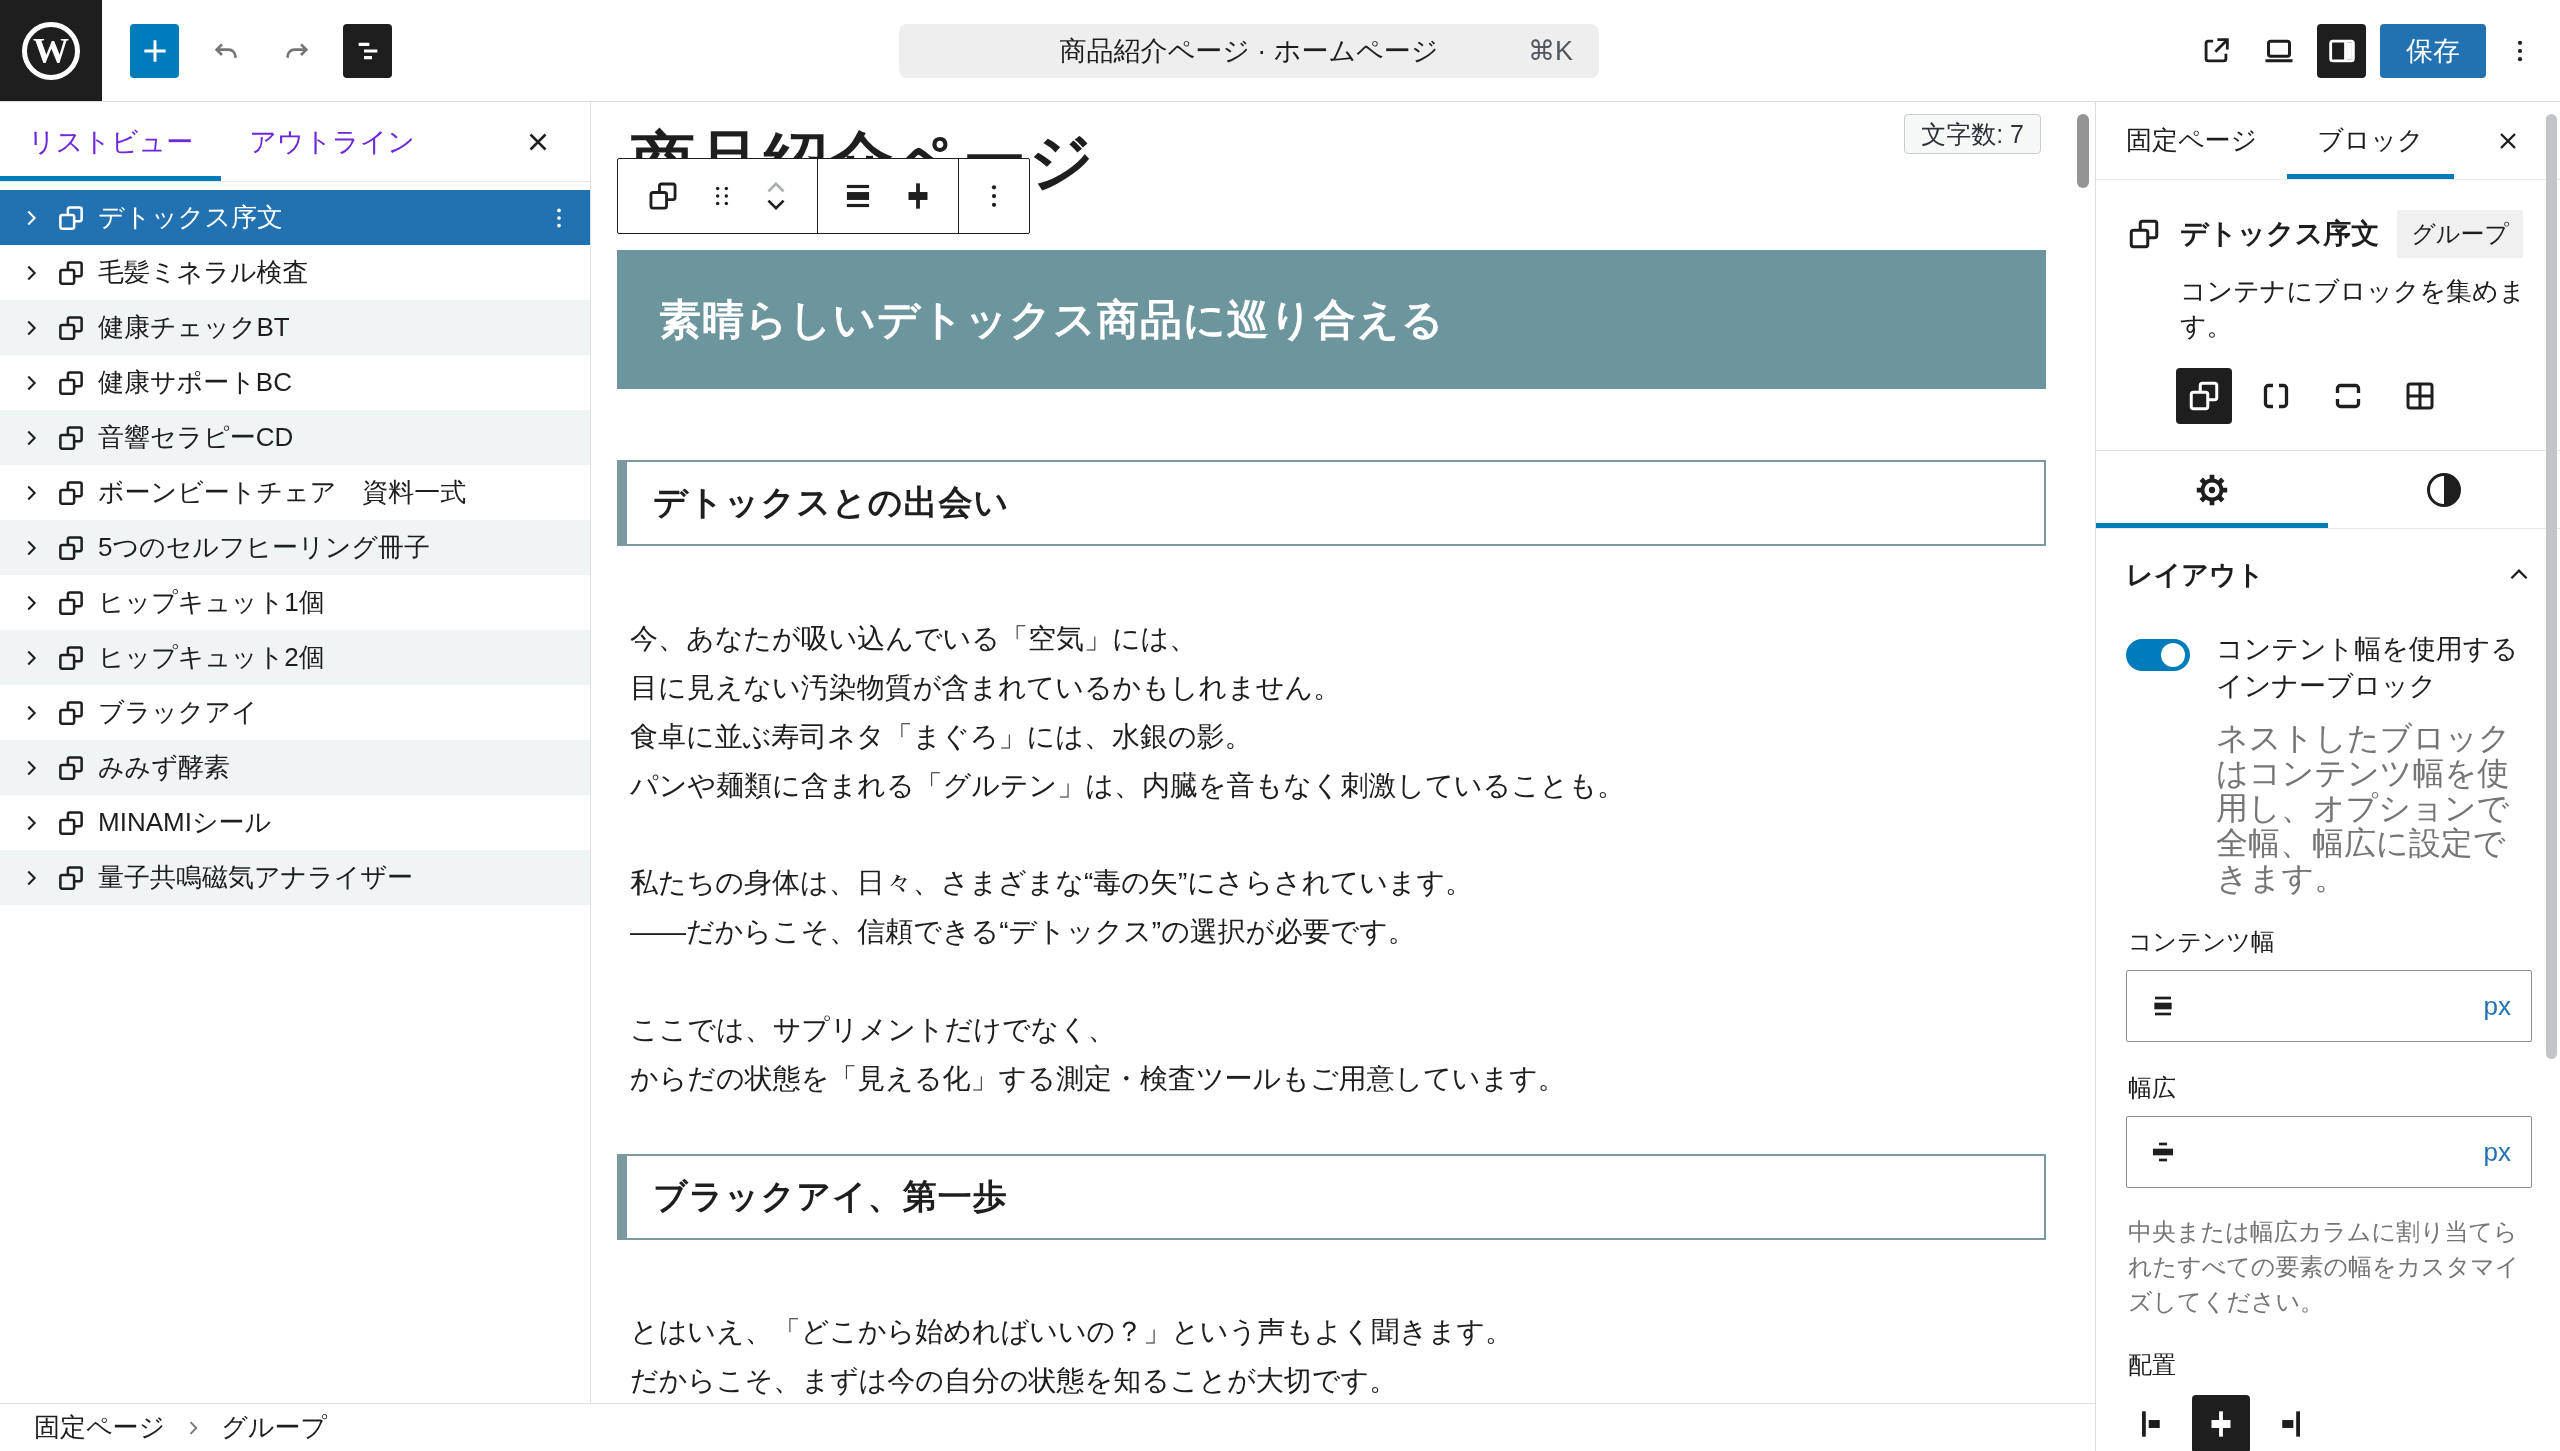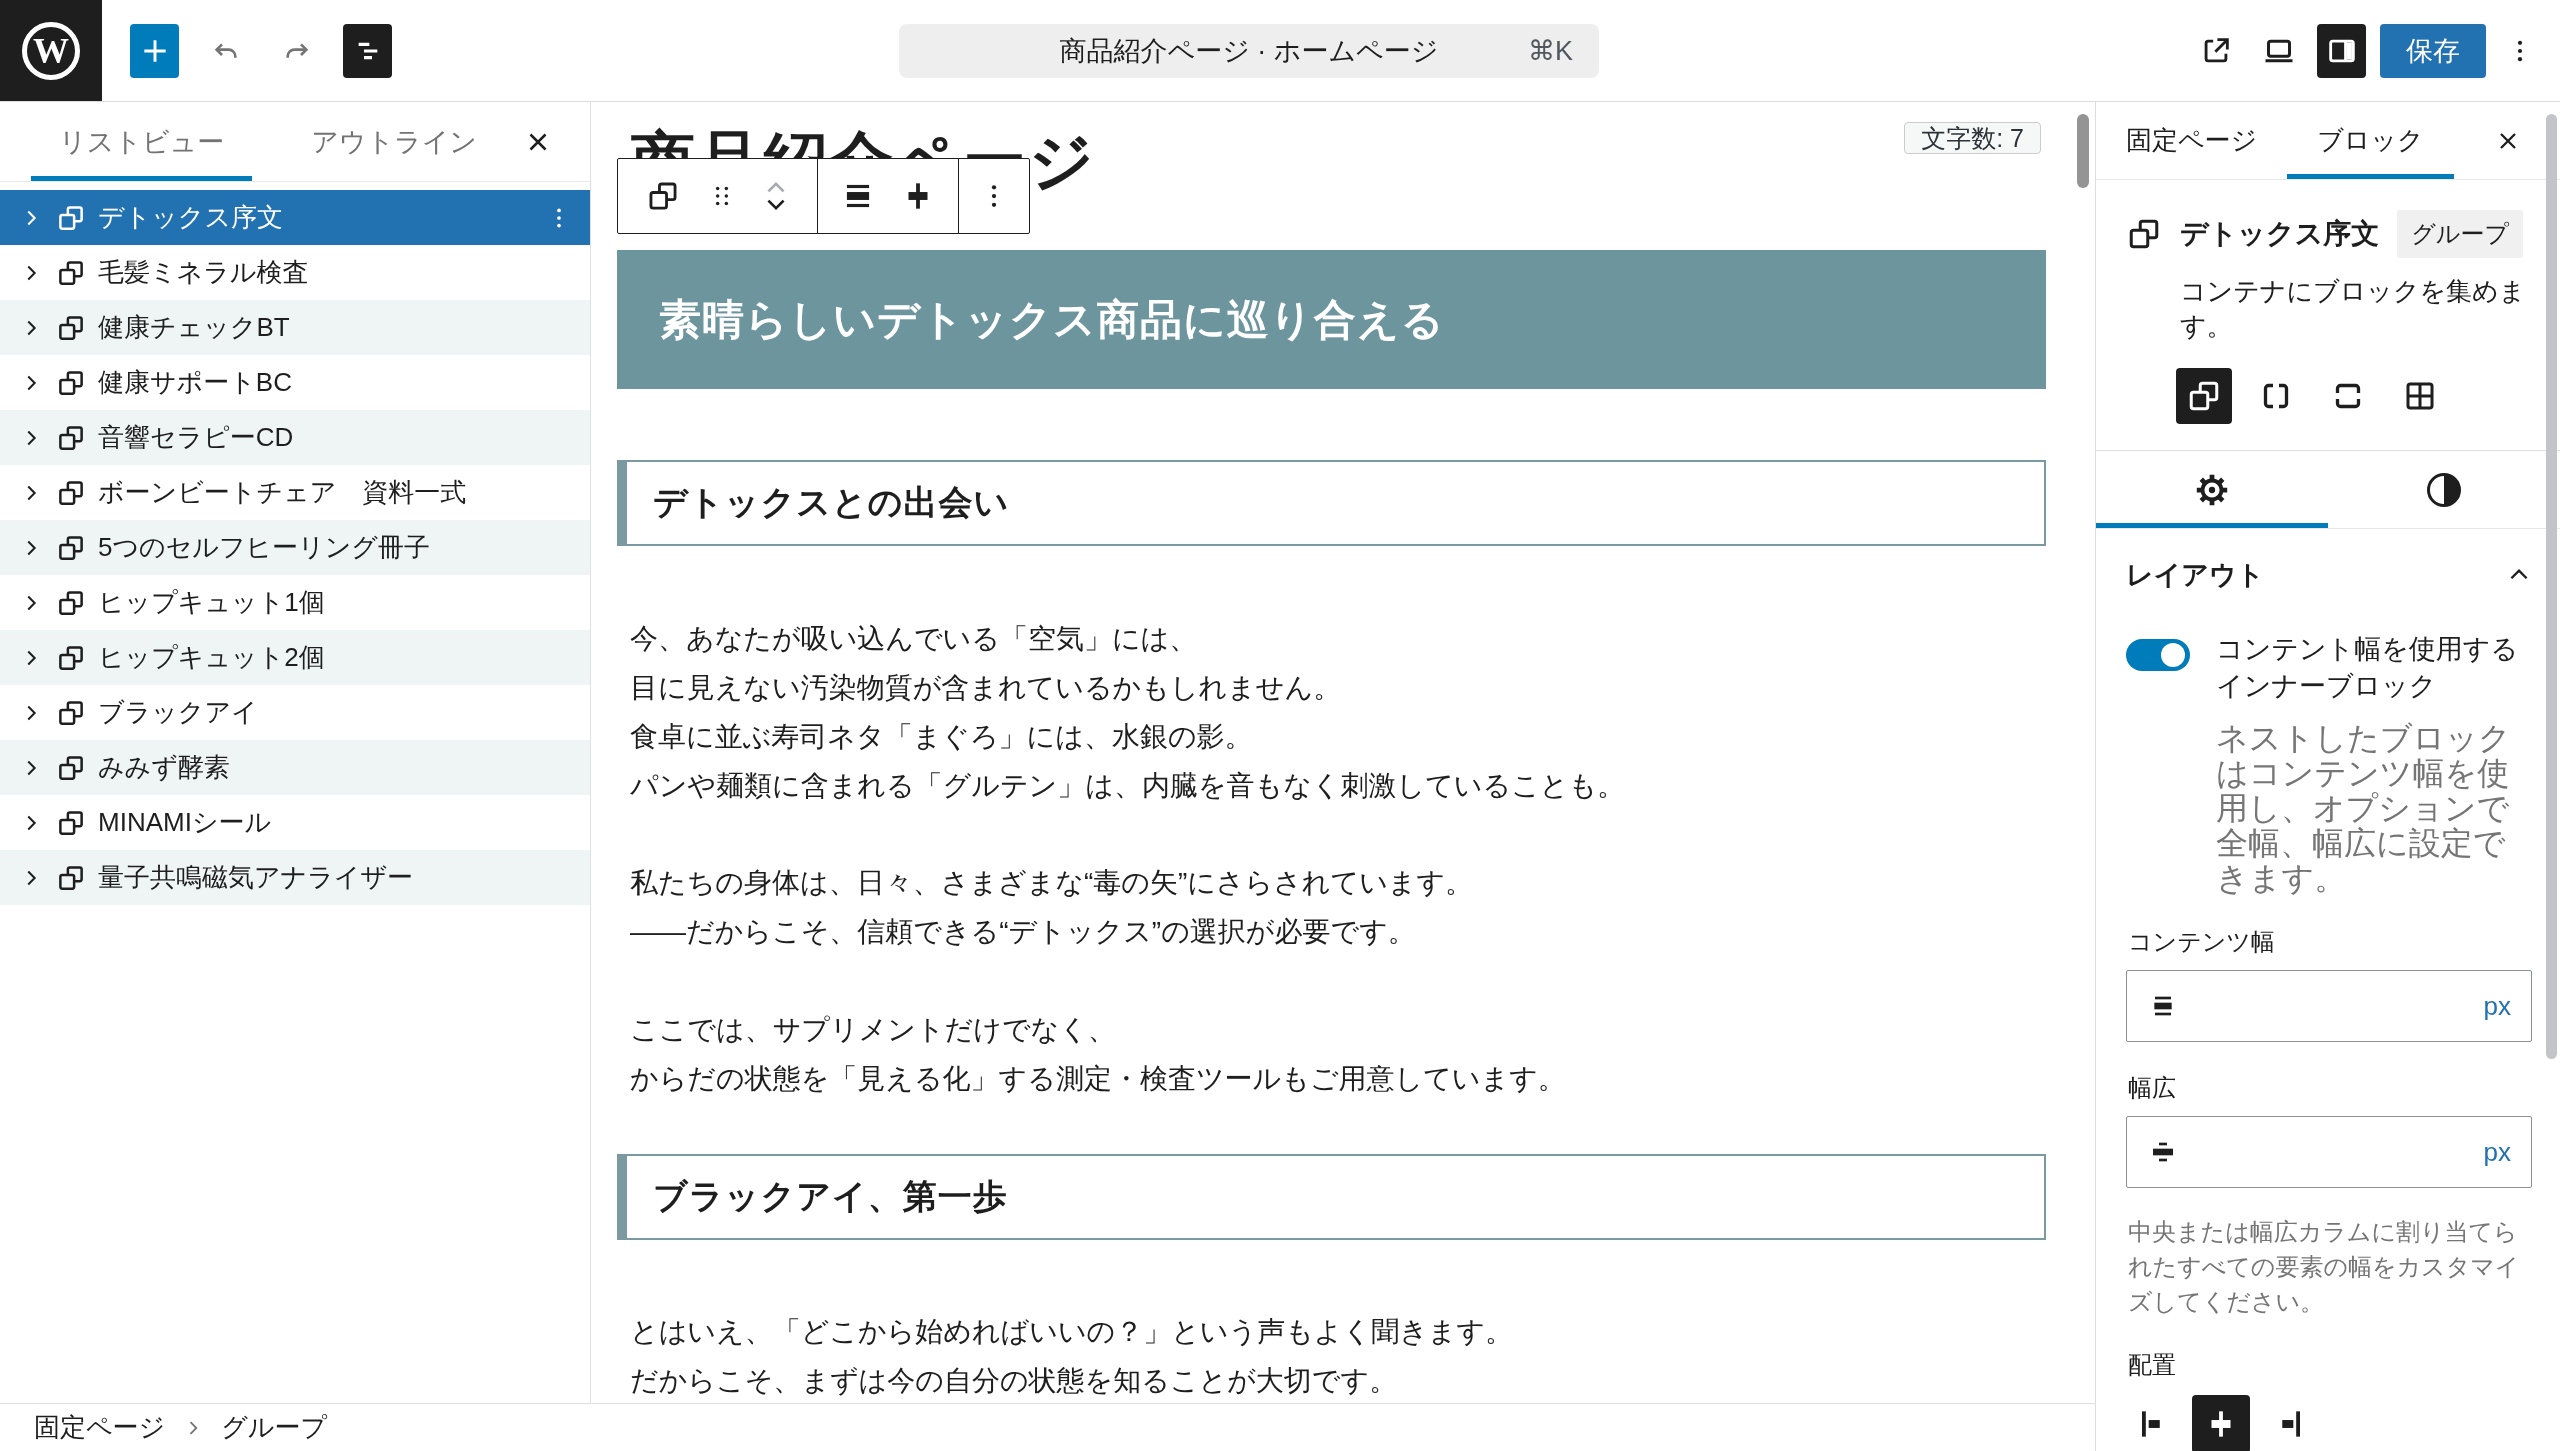--- a/index.html
+++ b/index.html
@@ -26,36 +26,36 @@
   .kebab-btn { width:40px; }
 
   
   .workspace { flex:1; display:flex; min-height:0; }
   .editor-left { width:2095px; display:flex; flex-direction:column; min-width:0; }
   .middle { flex:1; display:flex; min-height:0; }
 
   
   .lv-sidebar { width:591px; border-right:1px solid #e0e0e0; background:#fff; display:flex; flex-direction:column; }
   .lv-tabs { height:80px; display:flex; align-items:stretch; border-bottom:1px solid #e8e8e8; position:relative; flex:0 0 auto; }
-  .lv-tab { display:flex; align-items:center; padding:0 28px; font-size:27px; color:#737373; cursor:pointer; background:none; border:none; font-family:inherit;margin-left:31px; }
+  .lv-tab { display:flex; align-items:center; padding:0 28px; font-size:27px; color:#6d28d9; cursor:pointer; background:none; border:none; font-family:inherit; }
   .lv-tab.active { box-shadow:inset 0 -5px 0 0 #007cba; font-weight:400; }
   .lv-close { margin-left:auto; margin-right:28px; align-self:center; width:48px; height:48px; display:flex; align-items:center; justify-content:center; background:none; border:none; cursor:pointer; color:#1e1e1e; }
   .lv-list { padding-top:8px; overflow:hidden; }
   .lv-row { height:55px; display:flex; align-items:center; padding:0 16px 0 14px; font-size:26px; cursor:pointer; position:relative; color:#1e1e1e; --bg:#fff; }
   .lv-row.shaded { background:#eff4f5; --bg:#eff4f5; }
   .lv-row.selected { background:#2271b1; color:#fff; --bg:#2271b1; }
   .lv-chevron { width:34px; display:flex; justify-content:center; flex:0 0 auto; }
   .lv-blockicon { margin:0 12px 0 8px; display:flex; flex:0 0 auto; }
   .lv-label { white-space:nowrap; overflow:hidden; }
   .lv-kebab { position:absolute; right:18px; top:50%; transform:translateY(-50%); display:none; }
   .lv-row.selected .lv-kebab { display:block; }
 
   
   .canvas { flex:1; position:relative; background:#fff; overflow:hidden; }
-  .char-badge { position:absolute; top:20px; right:54px; height:32px; padding:0 16px; display:flex; align-items:center; background:#f6f7f7; border:1px solid #ccc; border-radius:4px; font-size:25px; color:#2c3338; z-index:3;text-align:center; }
+  .char-badge { position:absolute; top:12px; right:54px; height:40px; padding:0 16px; display:flex; align-items:center; background:#f6f7f7; border:1px solid #ccc; border-radius:4px; font-size:25px; color:#2c3338; z-index:3;text-align:center; }
   .page-title { position:absolute; top:16px; left:40px; font-size:64px; font-weight:700; letter-spacing:2px; z-index:1; white-space:nowrap; }
   .block-toolbar { position:absolute; top:56px; left:26px; width:413px; height:76px; background:#fff; border:1.5px solid #1e1e1e; border-radius:2px; display:flex; z-index:2; }
   .bt-group { display:flex; align-items:center; justify-content:space-evenly; height:100%; }
   .bt-g1 { width:200px; border-right:1.5px solid #1e1e1e; }
   .bt-g2 { width:141px; border-right:1.5px solid #1e1e1e; }
   .bt-g3 { flex:1; }
   .bt-btn { background:none; border:none; cursor:pointer; color:#1e1e1e; display:flex; align-items:center; justify-content:center; padding:0; }
   .mover { display:flex; flex-direction:column; align-items:center; justify-content:center; gap:2px; }
   .mover .up { color:#a7aaad; }
   .banner { position:absolute; top:148px; left:26px; width:1429px; height:139px; background:#6d959d; display:flex; align-items:center; }

